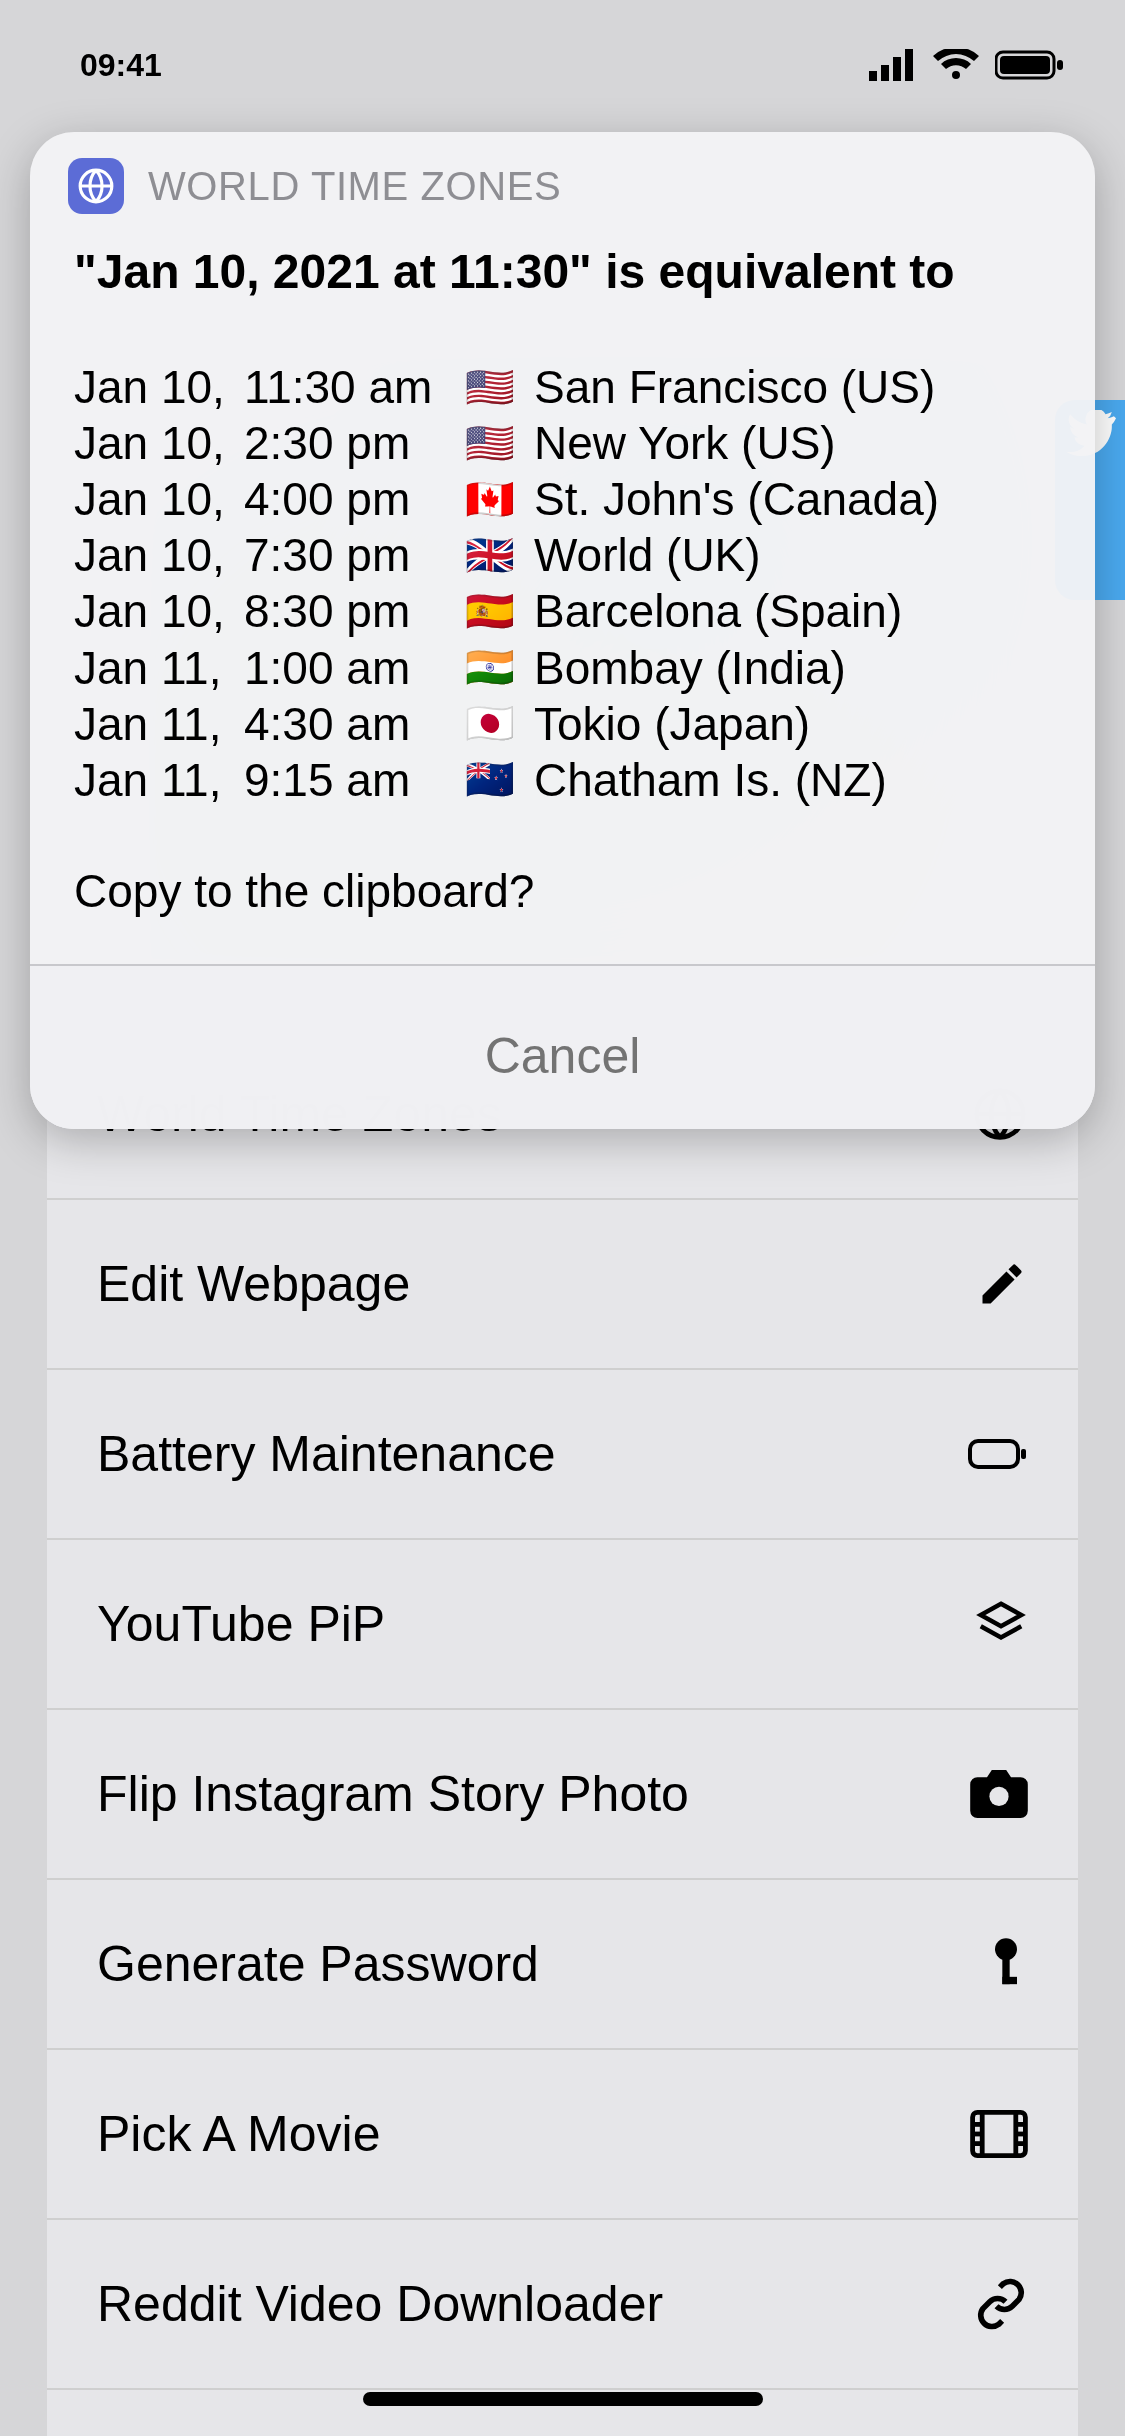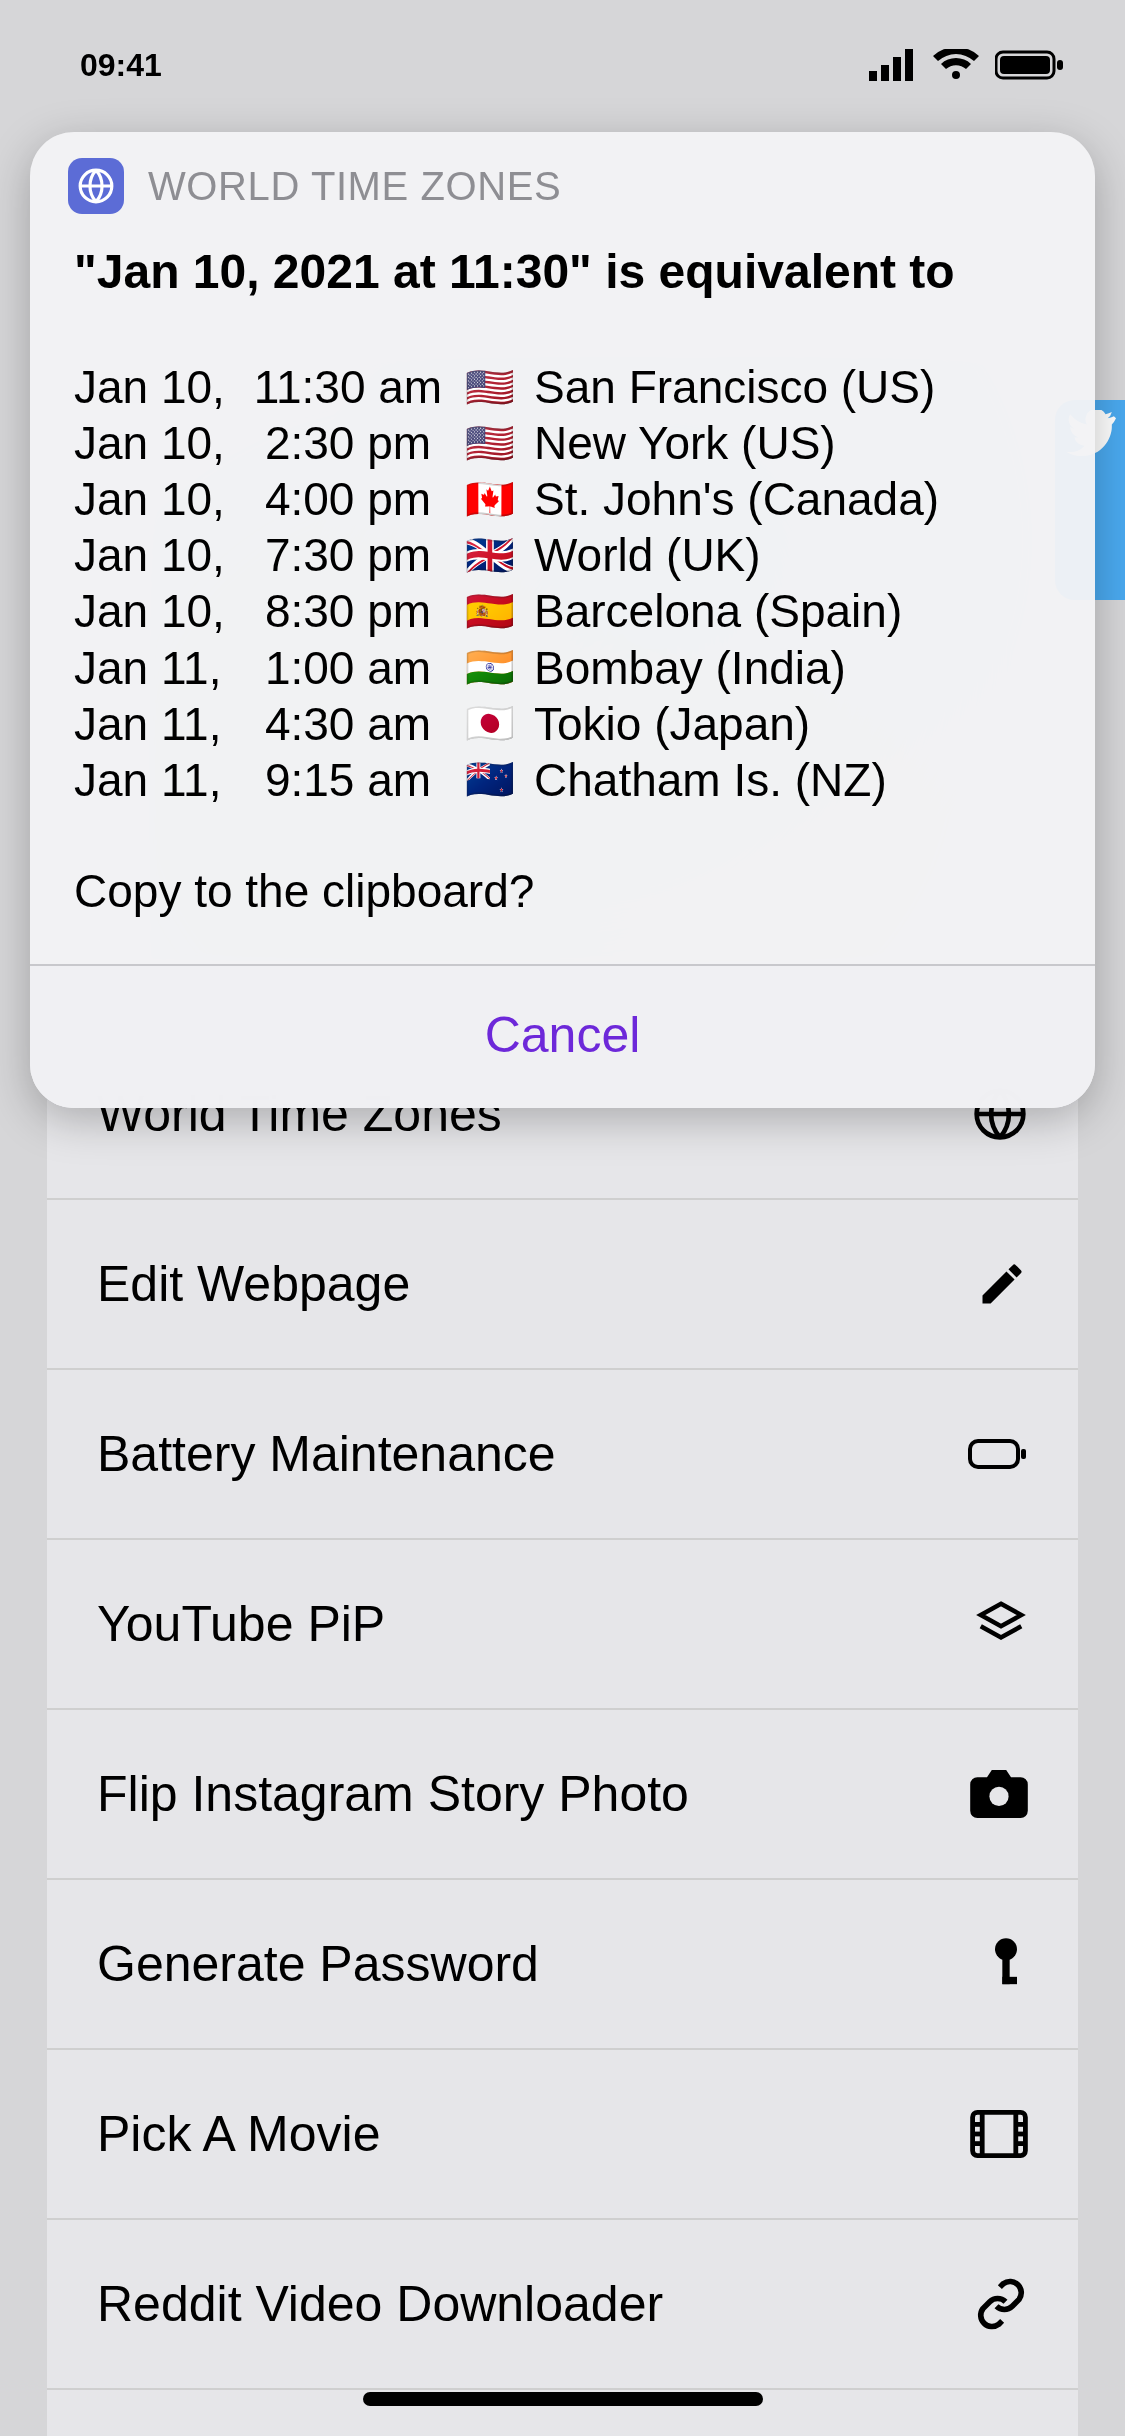--- a/index.html
+++ b/index.html
@@ -99,39 +99,39 @@
   }
   .tz-row {
     display: flex;
     align-items: center;
     font-size: 46px;
     color: #000;
     line-height: 1.22;
     white-space: pre;
   }
   .tz-date { width: 170px; }
-  .tz-time { width: 216px; text-align: center; padding-right: 8px;}
+  .tz-time { width: 216px; text-align: left; padding-right: 8px;}
   .tz-flag { width: 60px; text-align: center; font-size: 40px; }
   .tz-city { padding-left: 14px; }
   .alert-copy {
     font-size: 46px;
     color: #000;
     margin-top: 56px;
   }
   .alert-buttons {
     display: flex;
     border-top: 2px solid #c8c8cc;
     margin-top: 10px;
   }
   .alert-button {
     flex: 1;
     text-align: center;
     font-size: 50px;
-    color: #6d28d9;
-    padding: 40px 0 44px;
+    color: #737373;
+    padding: 61px 0 44px;
     background: rgba(240,240,243,.9);
   }
   .alert-button + .alert-button { border-left: 2px solid #c8c8cc; }
   .alert-button.ok { font-weight: 600; }
 
   
   .home-indicator {
     position: absolute;
     left: 50%; transform: translateX(-50%);
     bottom: 30px;

